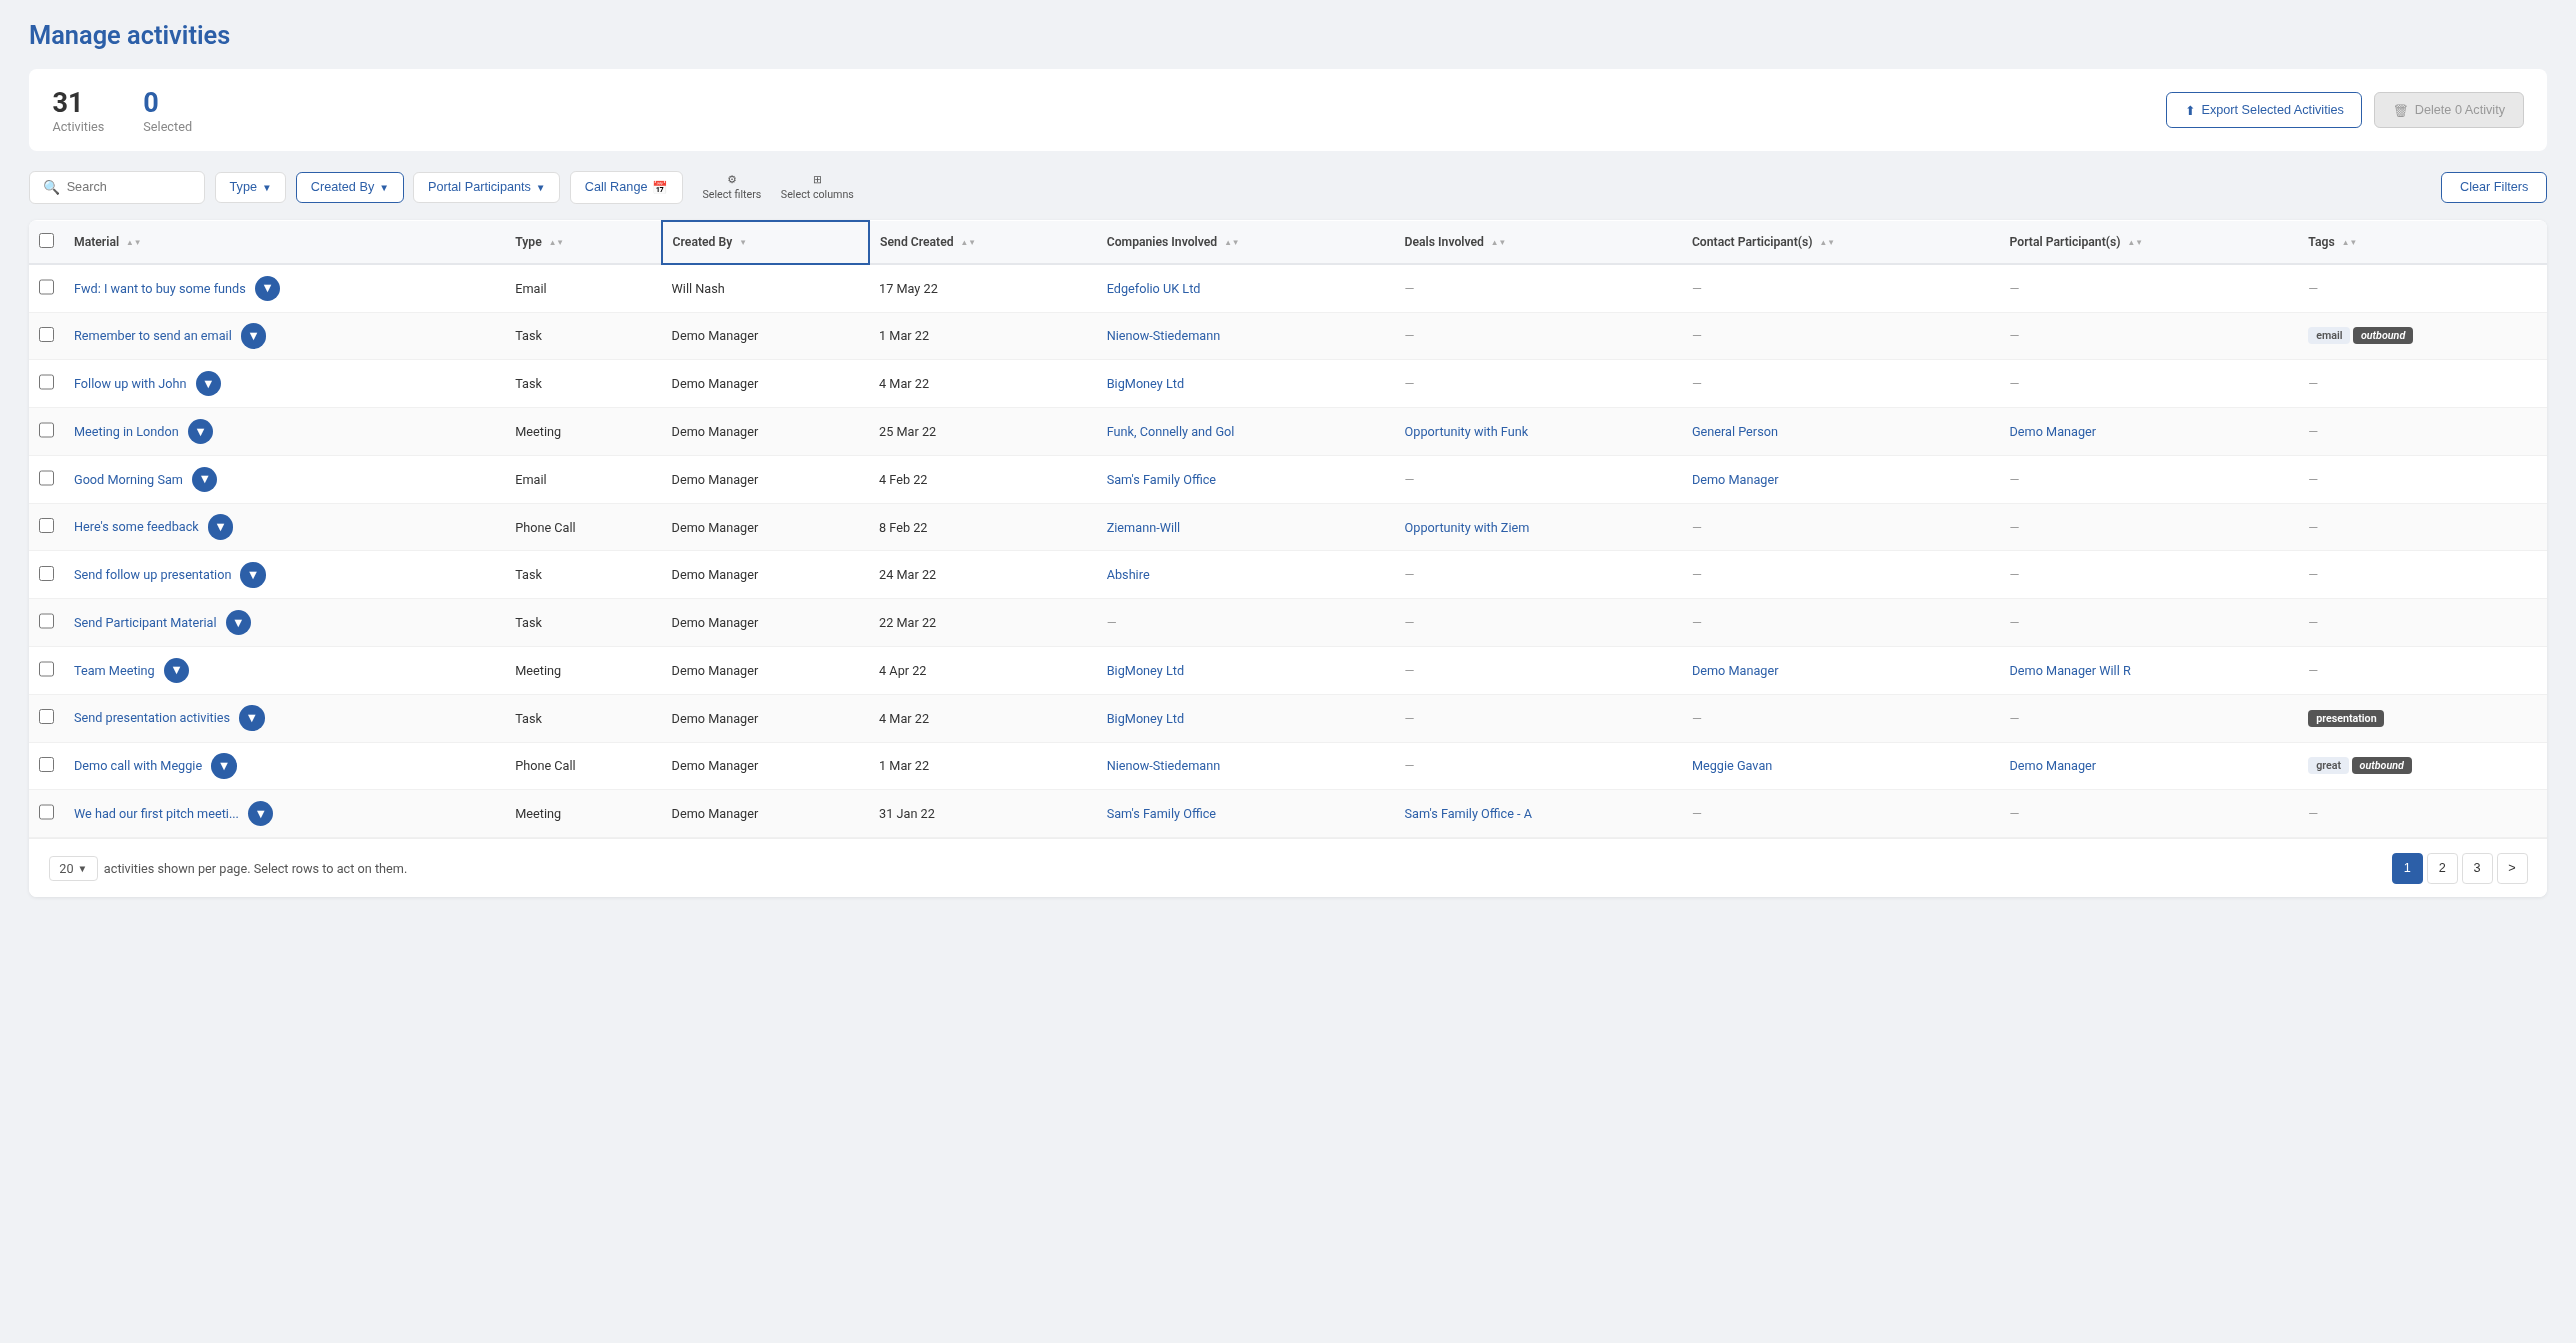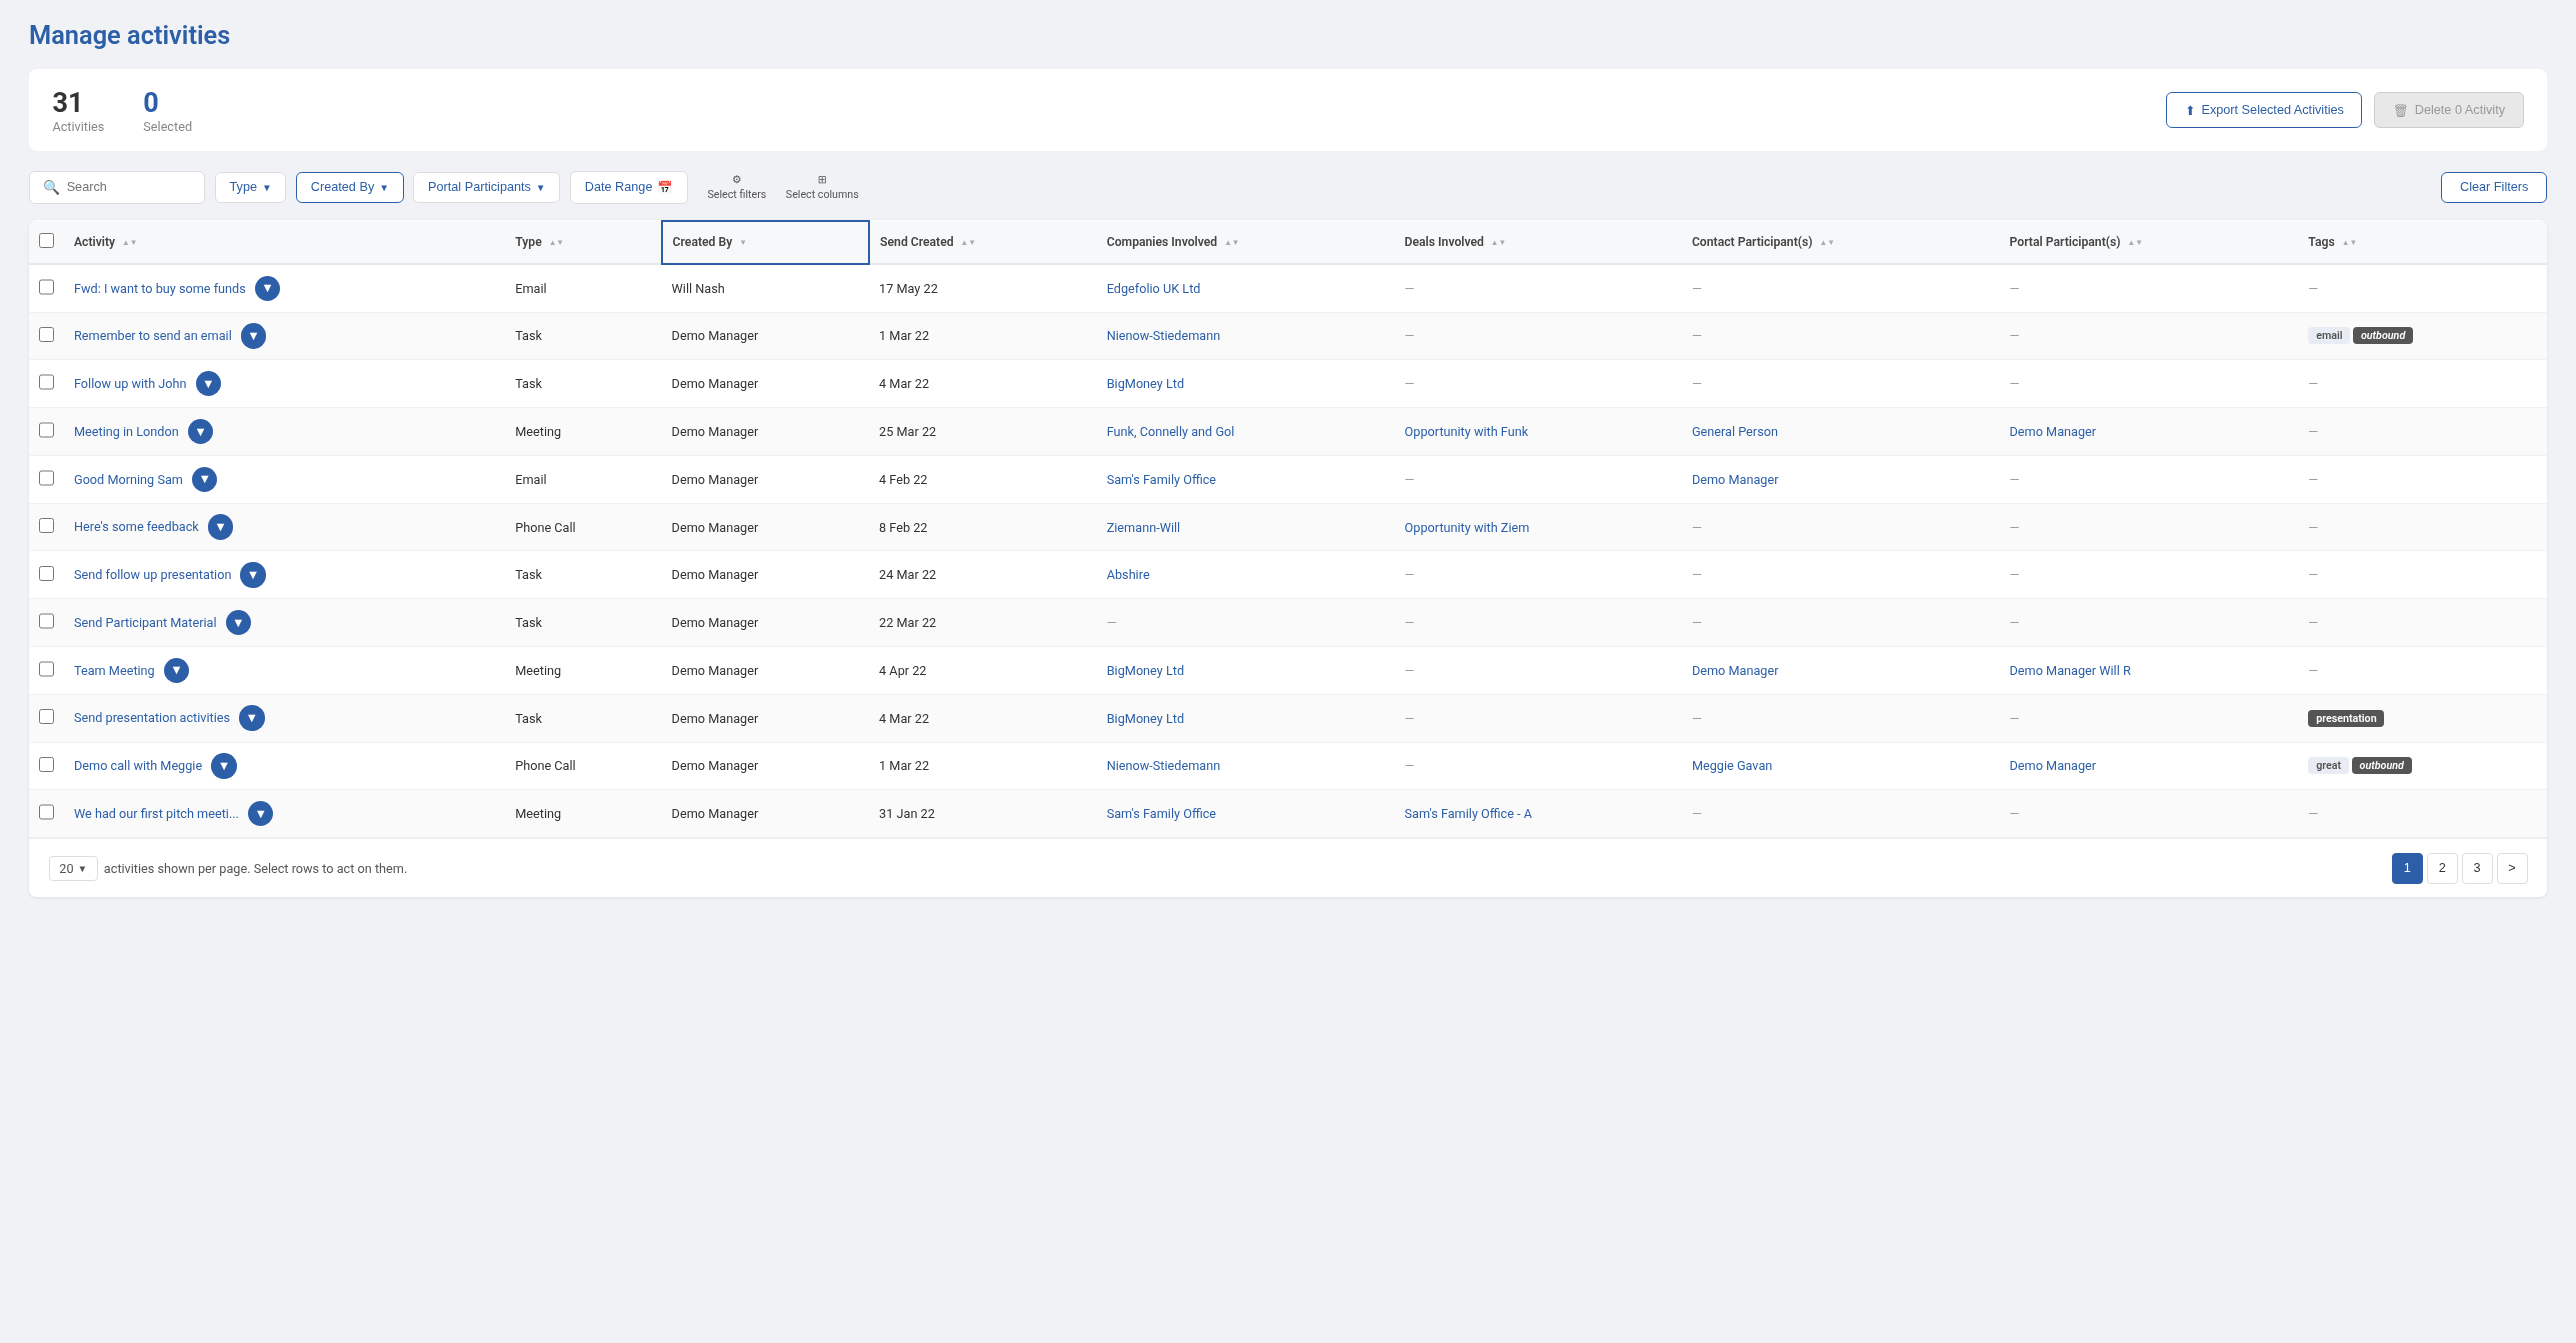--- a/index.html
+++ b/index.html
@@ -88,21 +88,21 @@
     </button>
     <button class="filter-btn active">
       <span>Created By</span>
       <span class="chevron">▼</span>
     </button>
     <button class="filter-btn">
       <span>Portal Participants</span>
       <span class="chevron">▼</span>
     </button>
     <button class="filter-btn">
-      <span>Date Range</span>
+      <span>Call Range</span>
       <span>📅</span>
     </button>
     <div class="icon-group">
       <div class="icon-item">
         <span>⚙</span>
         <span>Select filters</span>
       </div>
       <div class="icon-item">
         <span>⊞</span>
         <span>Select columns</span>
@@ -112,21 +112,21 @@
   </div>
 
   <div class="table-container">
     <table>
       <thead>
         <tr>
           <th class="checkbox-cell">
             <input type="checkbox" class="header-checkbox" style="">
           </th>
           <th>
-            <span>Activity</span>
+            <span>Material</span>
             <span class="sort-icon">▲▼</span>
           </th>
           <th>
             <span>Type</span>
             <span class="sort-icon">▲▼</span>
           </th>
           <th class="active-sort">
             <span>Created By</span>
             <span class="sort-icon">▼</span>
           </th>

